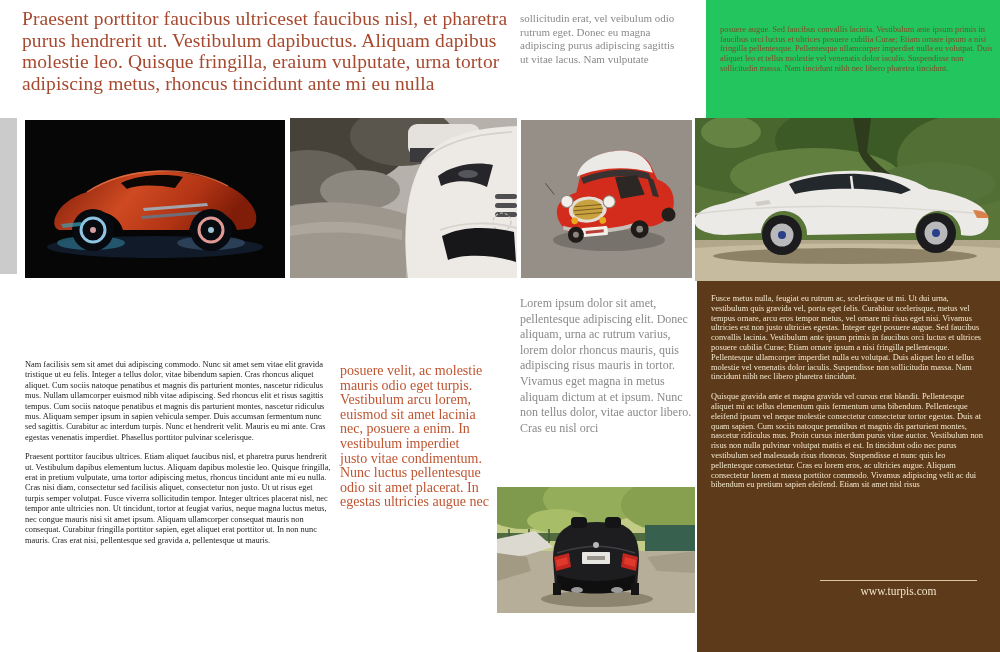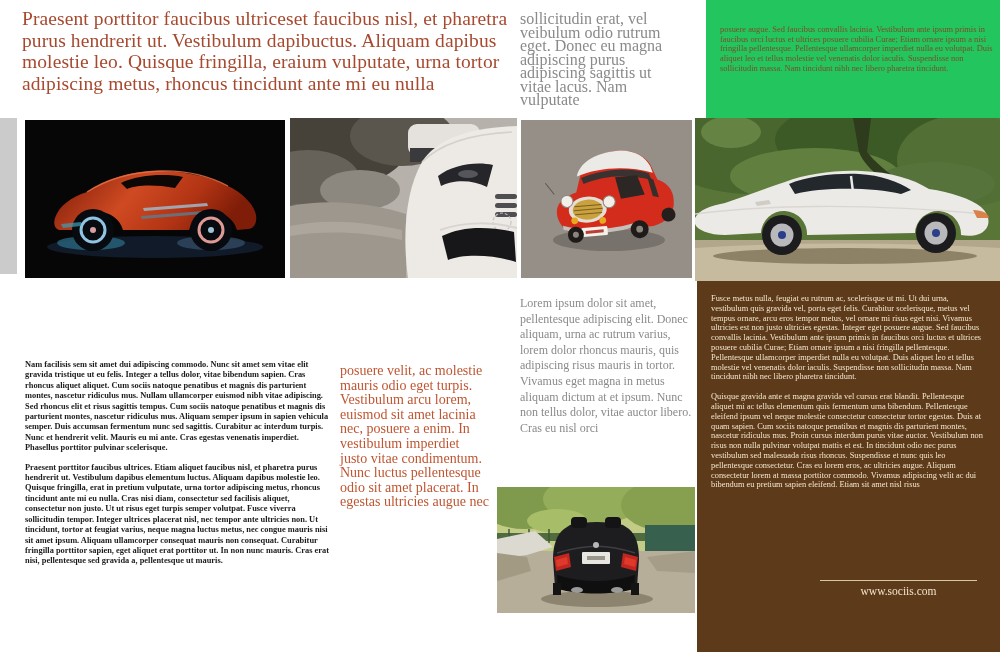--- a/index.html
+++ b/index.html
@@ -8,42 +8,42 @@
     font-family:"Liberation Serif", serif; overflow:hidden;
   }
   .headline {
     position:absolute; color:#a7492f; font-size:19.5px; line-height:21.5px;
     letter-spacing:0.1px;
   }
   .headline-top { left:22px; top:8px; width:488px; }
   .headline-mid { left:22px; top:287px; width:478px; }
   .intro-text {
     position:absolute; left:520px; top:12px; width:158px;
-    color:#8a8a8a; font-size:16px; line-height:13.5px;
+    color:#8a8a8a; font-size:11px; line-height:13.5px;
   }
   .tan-box {
     position:absolute; left:706px; top:0; width:303px; height:118px;
     background:#22c55e; box-sizing:border-box; padding:25px 14px 0 14px;
   }
   .tan-box p { margin:0; color:#7d4e26; font-size:8.4px; line-height:9.7px; }
   .left-rail {
     position:absolute; left:0; top:118px; width:17px; height:156px; background:#cbcbcb;
   }
   figure { margin:0; position:absolute; }
   figure svg { display:block; width:100%; height:100%; }
   .photo-1 { left:25px;  top:120px; width:260px; height:158px; }
   .photo-2 { left:290px; top:118px; width:227px; height:160px; }
   .photo-3 { left:521px; top:120px; width:171px; height:158px; }
   .photo-4 { left:695px; top:118px; width:305px; height:163px; }
   .photo-5 { left:497px; top:487px; width:198px; height:126px; }
   .col-left {
     position:absolute; left:25px; top:360px; width:306px;
     color:#1c1c1c; font-size:8.4px; line-height:10.4px;
   }
-  .col-left p { margin:0 0 9px 0;font-weight:bold; }
+  .col-left p { margin:0 0 9px 0; }
   .col-accent {
     position:absolute; left:340px; top:364px; width:150px;
     color:#bf5430; font-size:14px; line-height:14.6px;
   }
   .col-accent p { margin:0; }
   .col-gray {
     position:absolute; left:520px; top:296px; width:174px;
     color:#8a8a8a; font-size:12px; line-height:15.6px;
   }
   .col-gray p { margin:0; }
@@ -252,17 +252,17 @@
       <rect x="56" y="96" width="8" height="12" fill="#141414"></rect>
       <rect x="134" y="96" width="8" height="12" fill="#141414"></rect>
     </svg>
   </figure>
 
   <aside class="sidebar">
     <p class="sb-p1">Fusce metus nulla, feugiat eu rutrum ac, scelerisque ut mi. Ut dui urna, vestibulum quis gravida vel, porta eget felis. Curabitur scelerisque, metus vel tempus ornare, arcu eros tempor metus, vel ornare mi risus eget nisi. Vivamus ultricies est non justo ultricies egestas. Integer eget posuere augue. Sed faucibus convallis lacinia. Vestibulum ante ipsum primis in faucibus orci luctus et ultrices posuere cubilia Curae; Etiam ornare ipsum a nisi fringilla pellentesque. Pellentesque ullamcorper imperdiet nulla eu volutpat. Duis aliquet leo et tellus molestie vel venenatis dolor iaculis. Suspendisse non sollicitudin massa. Nam tincidunt nibh nec libero pharetra tincidunt.</p>
     <p class="sb-p2">Quisque gravida ante et magna gravida vel cursus erat blandit. Pellentesque aliquet mi ac tellus elementum quis fermentum urna bibendum. Pellentesque eleifend ipsum vel neque molestie consectetur consectetur tortor egestas. Duis at quam sapien. Cum sociis natoque penatibus et magnis dis parturient montes, nascetur ridiculus mus. Proin cursus interdum purus vitae auctor. Vestibulum non risus non nulla pulvinar volutpat mattis et est. In tincidunt odio nec purus vestibulum sed malesuada risus rhoncus. Suspendisse et nunc quis leo pellentesque consectetur. Cras eu lorem eros, ac ultricies augue. Aliquam consectetur lorem at massa porttitor commodo. Vivamus adipiscing velit ac dui bibendum eu pretium sapien eleifend. Etiam sit amet nisl risus</p>
     <div class="company-block">
       <hr class="company-rule">
-      <div class="company-site">www.sociis.com</div>
+      <div class="company-site">www.turpis.com</div>
     </div>
   </aside>
 
 </div>
 
 </body></html>

